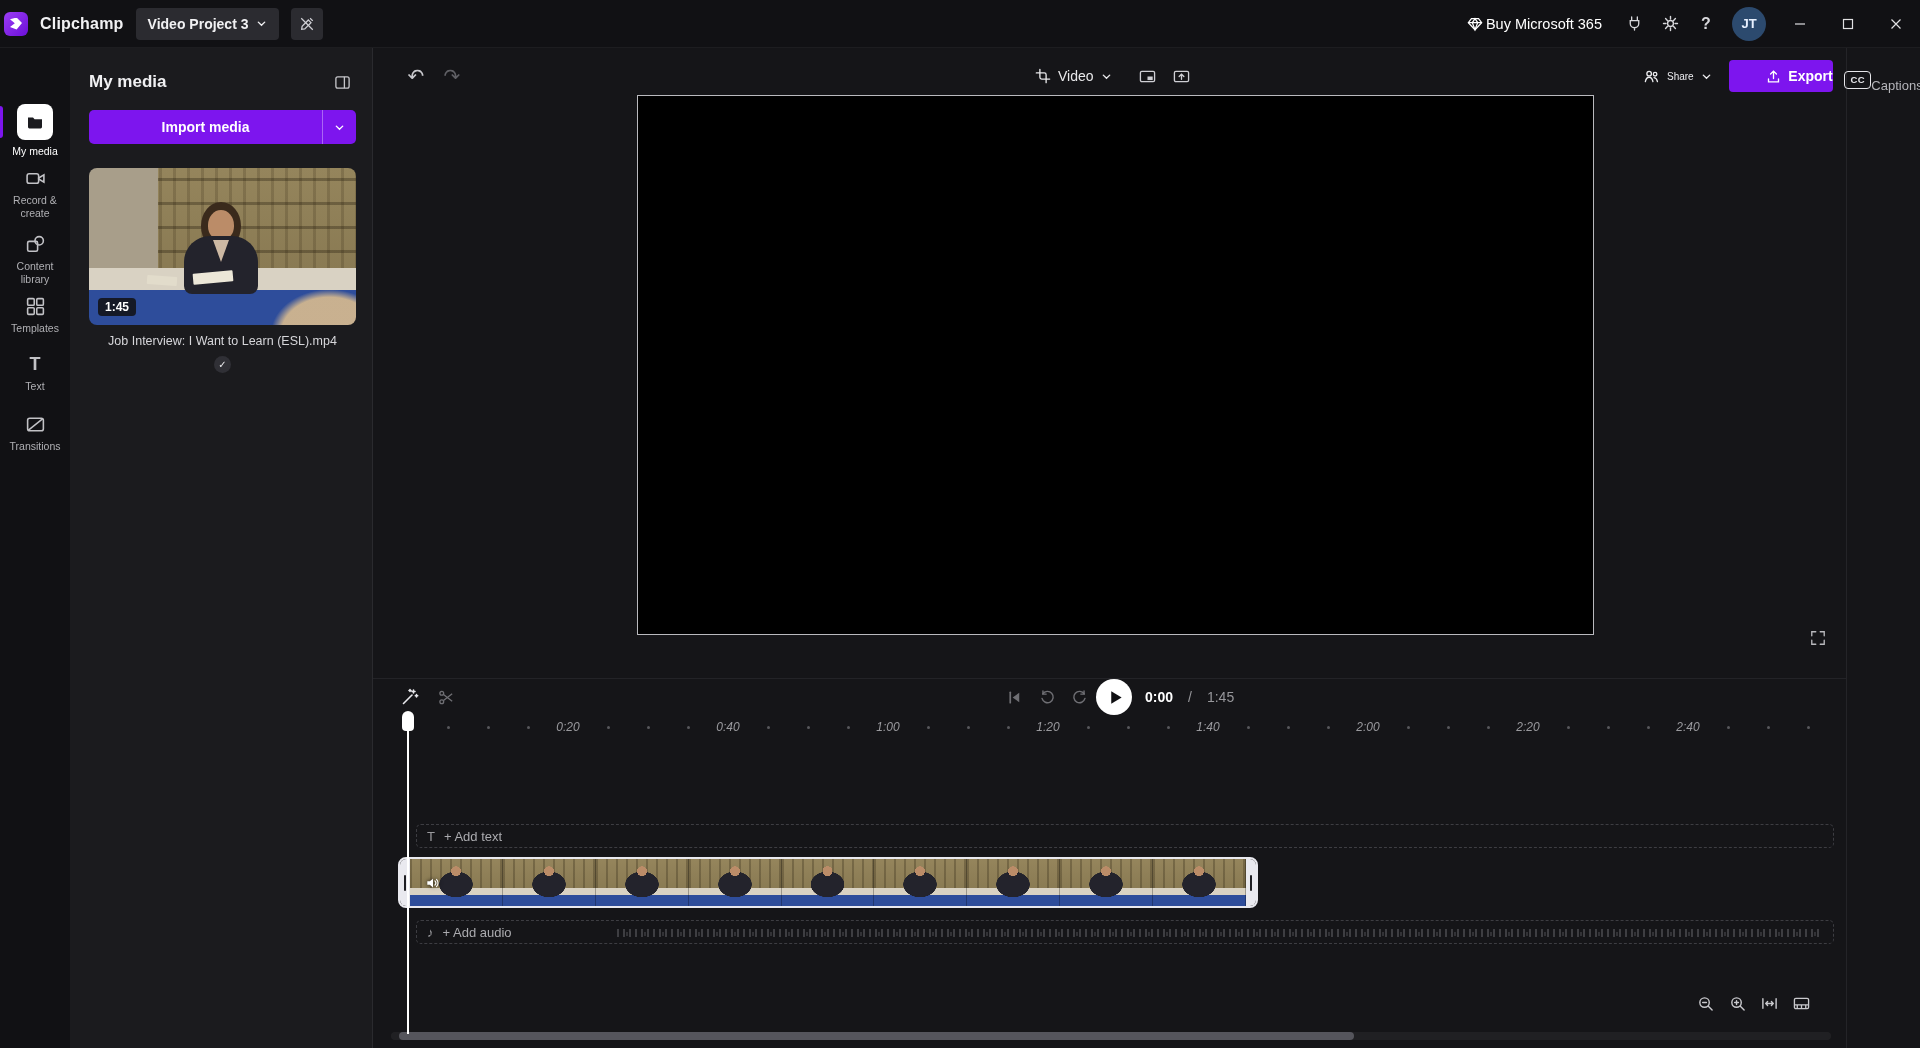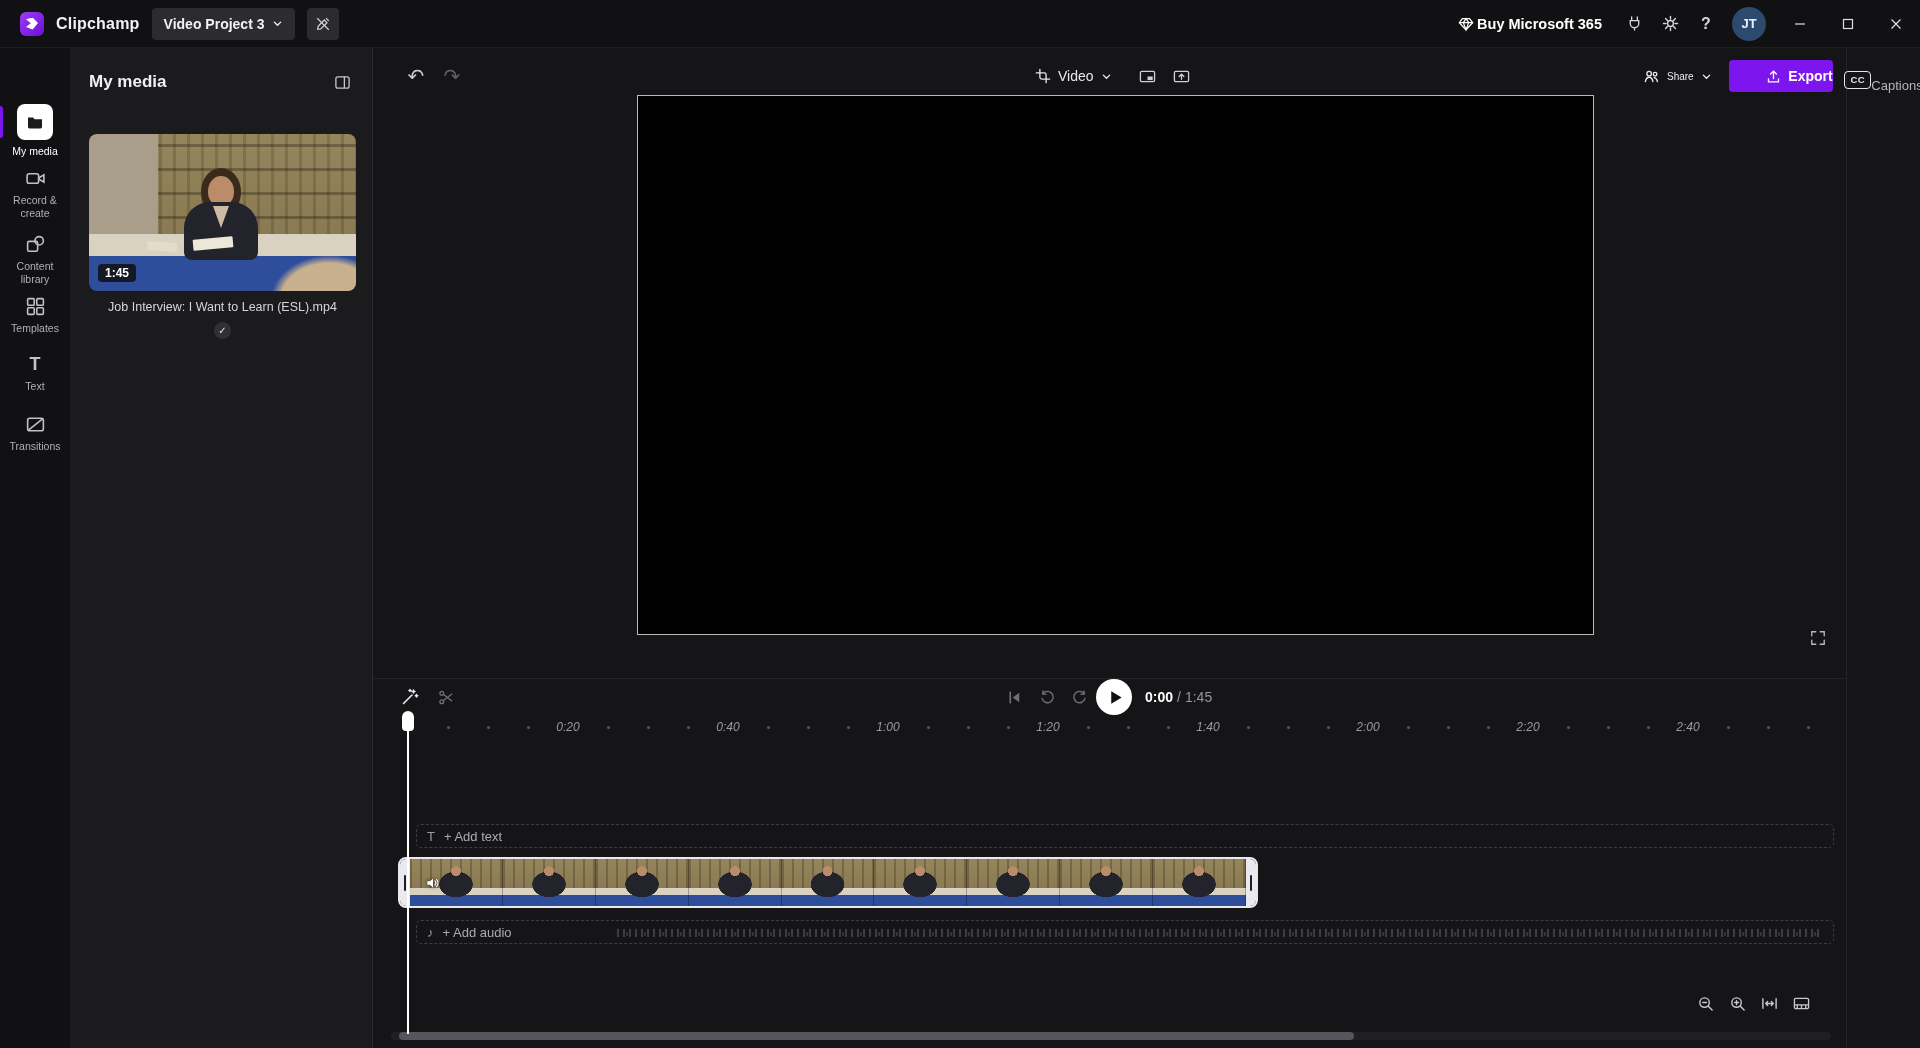--- a/index.html
+++ b/index.html
@@ -14,28 +14,28 @@
     --txt-faint:#7a7a80;
   }
   *{box-sizing:border-box;margin:0;padding:0;}
   html,body{width:1920px;height:1048px;overflow:hidden;}
   body{background:var(--bg);font-family:"Liberation Sans",sans-serif;color:var(--txt);-webkit-font-smoothing:antialiased;}
   svg{display:block;}
   .btn{display:inline-flex;align-items:center;justify-content:center;gap:7px;border:none;background:transparent;color:var(--txt);cursor:pointer;font-family:"Liberation Sans",sans-serif;}
 
   
   .titlebar{position:absolute;left:0;top:0;width:1920px;height:48px;display:flex;align-items:center;background:var(--bg);border-bottom:1px solid #1d1d20;z-index:50;}
-  .tb-left{display:flex;align-items:center;gap:12px;padding-left:20px;}
+  .tb-left{display:flex;align-items:center;gap:12px;padding-left:4px;}
   .logo{width:24px;height:24px;border-radius:6px;background:linear-gradient(135deg,#9b3df5,#6c0fd8);position:relative;}
   .logo::after{content:'';position:absolute;left:6px;top:6px;width:12px;height:12px;background:#fff;clip-path:polygon(0 15%,55% 0,100% 45%,55% 100%,0 80%,40% 48%);}
   .app-name{font-size:16px;font-weight:700;letter-spacing:.2px;}
   .project-btn{height:32px;padding:0 12px;background:#2b2b30;border-radius:4px;font-size:14px;font-weight:600;}
   .icon-sq-btn{width:32px;height:32px;background:#2b2b30;border-radius:4px;color:#cfcfd4;}
   .tb-right{margin-left:auto;display:flex;align-items:center;height:100%;}
-  .buy-btn{height:48px;padding:0 14px;font-size:14.5px;font-weight:700;gap:3px;color:#fff;}
+  .buy-btn{height:48px;padding:0 14px;font-size:14.5px;font-weight:400;gap:3px;color:#fff;}
   .tb-icon-btn{width:36px;height:36px;border-radius:4px;color:#d8d8dc;}
   .help-glyph{font-size:16px;font-weight:600;color:#d8d8dc;}
   .avatar{width:34px;height:34px;border-radius:50%;background:var(--avatar-bg);display:flex;align-items:center;justify-content:center;font-size:13px;font-weight:700;color:#e8f1ff;margin:0 10px 0 8px;}
   .win-btn{width:48px;height:48px;display:flex;align-items:center;justify-content:center;color:#e0e0e2;}
 
   
   .sidebar{position:absolute;left:0;top:48px;width:70px;height:1000px;background:var(--bg);z-index:10;}
   .side-item{position:absolute;left:0;width:70px;display:flex;flex-direction:column;align-items:center;gap:5px;cursor:pointer;color:#c2c2c6;}
   .side-item .lbl{font-size:10.5px;line-height:1.2;text-align:center;color:#b0b0b4;max-width:62px;}
   .side-item.active .lbl{color:#fff;}
@@ -80,21 +80,21 @@
   .mini-icon-btn{position:absolute;width:28px;height:28px;top:14px;border-radius:4px;color:#cfcfd4;}
   .share-btn{position:absolute;left:1258px;top:12px;height:32px;padding:0 12px;border-radius:4px;font-size:10px;color:#ececef;}
   .export-btn{position:absolute;left:1356px;top:12px;height:32px;width:104px;border-radius:4px;background:var(--accent);color:#fff;font-size:14px;font-weight:700;padding-left:37px;}
   .canvas{position:absolute;left:264px;top:47px;width:957px;height:540px;background:#000;border:1px solid #b9b9be;}
   .fullscreen-btn{position:absolute;left:1432px;top:577px;width:26px;height:26px;color:#b9b9bd;border-radius:4px;display:flex;align-items:center;justify-content:center;}
   .tl-divider{position:absolute;left:0;top:630px;width:1473px;height:1px;background:#232327;}
 
   
   .transport-btn{position:absolute;width:30px;height:30px;top:634px;border-radius:4px;display:flex;align-items:center;justify-content:center;}
   .play-btn{position:absolute;left:723px;top:631px;width:36px;height:36px;border-radius:50%;background:#fff;display:flex;align-items:center;justify-content:center;}
-  .time-display{position:absolute;left:772px;top:641px;font-size:14px;display:flex;gap:4px;align-items:center;}
+  .time-display{position:absolute;left:772px;top:641px;font-size:14px;display:flex;gap:15px;align-items:center;}
   .time-current{font-weight:700;color:#fff;}
   .time-sep,.time-total{color:#97979b;}
 
   
   .ruler{position:absolute;left:55px;top:670px;height:18px;display:flex;}
   .ruler-cell{width:40px;height:18px;display:flex;align-items:center;justify-content:center;flex:0 0 auto;}
   .ruler-cell.dot::after{content:'';width:3px;height:3px;border-radius:50%;background:#57575b;}
   .ruler-cell.lab{font-size:12px;color:#9a9a9e;font-style:italic;}
 
   
@@ -261,20 +261,28 @@
   <div class="mp-header">
     <span class="mp-title">My media</span>
     <button class="btn panel-collapse-btn">
       <svg viewBox="0 0 18 18" width="17" height="17" fill="none" stroke="currentColor" stroke-width="1.4">
           <rect x="2" y="3" width="14" height="12" rx="2"></rect>
           <path d="M11 3v12"></path>
         </svg>
     </button>
   </div>
 
+  <div class="import-split">
+    <div class="import-main">Import media</div>
+    <div class="import-caret">
+      <svg viewBox="0 0 12 12" width="11" height="11">
+          <path d="M2.5 4.5 6 8l3.5-3.5" fill="none" stroke="currentColor" stroke-width="1.5" stroke-linecap="round"></path>
+        </svg>
+    </div>
+  </div>
 
   <div class="media-card">
     <div class="thumb">
       <div class="person-hair"></div>
       <div class="person-head"></div>
       <div class="person-body"></div>
       <div class="paper1"></div>
       <div class="paper2"></div>
       <span class="duration-badge">1:45</span>
     </div>

